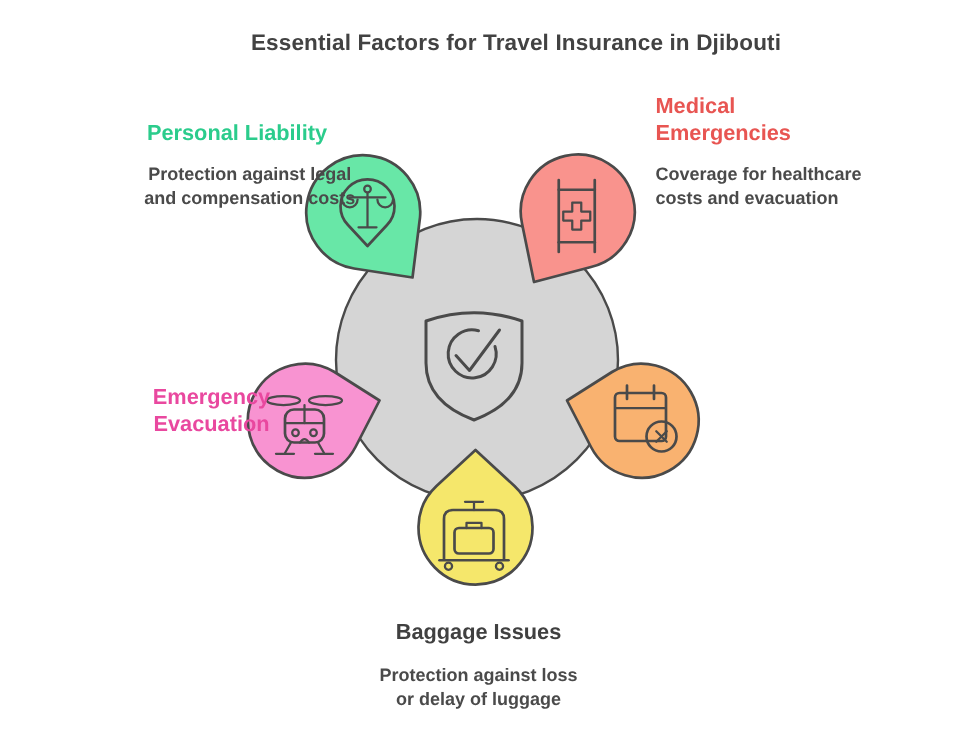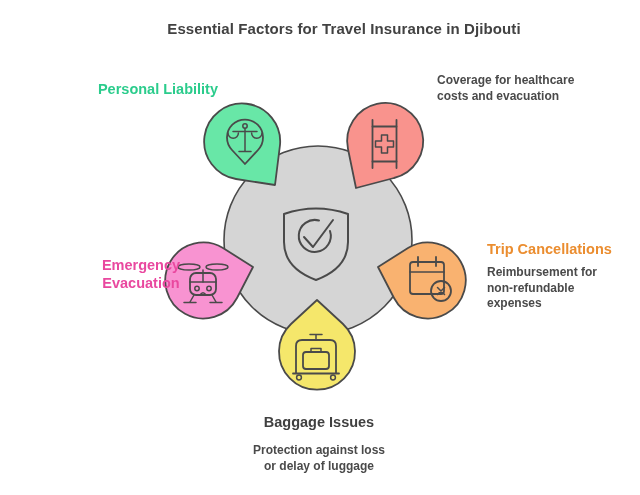--- a/index.html
+++ b/index.html
@@ -115,33 +115,31 @@
 
     <g class="shield">
       <path d="M284,214 Q316,203 348,214 L348,242 Q348,268 316,280 Q284,268 284,242 Z"></path>
       <path d="M330,231 A16,16 0 1 1 319,220.5"></path>
       <path d="M304,237 L313,247 L333,220"></path>
     </g>
   </svg>
 
   <div class="fb align-r" id="fb-pl">
     <h2 style="color: rgb(43, 204, 140);">Personal Liability</h2>
+    <div class="desc">Protection against legal and compensation costs</div>
   </div>
 
   <div class="fb" id="fb-me">
+    <h2 style="color: rgb(232, 85, 82);">Medical Emergencies</h2>
     <div class="desc">Coverage for healthcare costs and evacuation</div>
   </div>
 
   <div class="fb align-r" id="fb-ee">
     <h2 style="color: rgb(233, 72, 159);">Emergency Evacuation</h2>
   </div>
 
-  <div class="fb" id="fb-tc">
-    <h2 style="color: rgb(235, 141, 47);">Trip Cancellations</h2>
-    <div class="desc">Reimbursement for non-refundable expenses</div>
-  </div>
 
   <div class="fb align-c" id="fb-bi">
     <h2 style="color: #404040;">Baggage Issues</h2>
     <div class="desc">Protection against loss or delay of luggage</div>
   </div>
 
 </div>
 
 </body></html>

